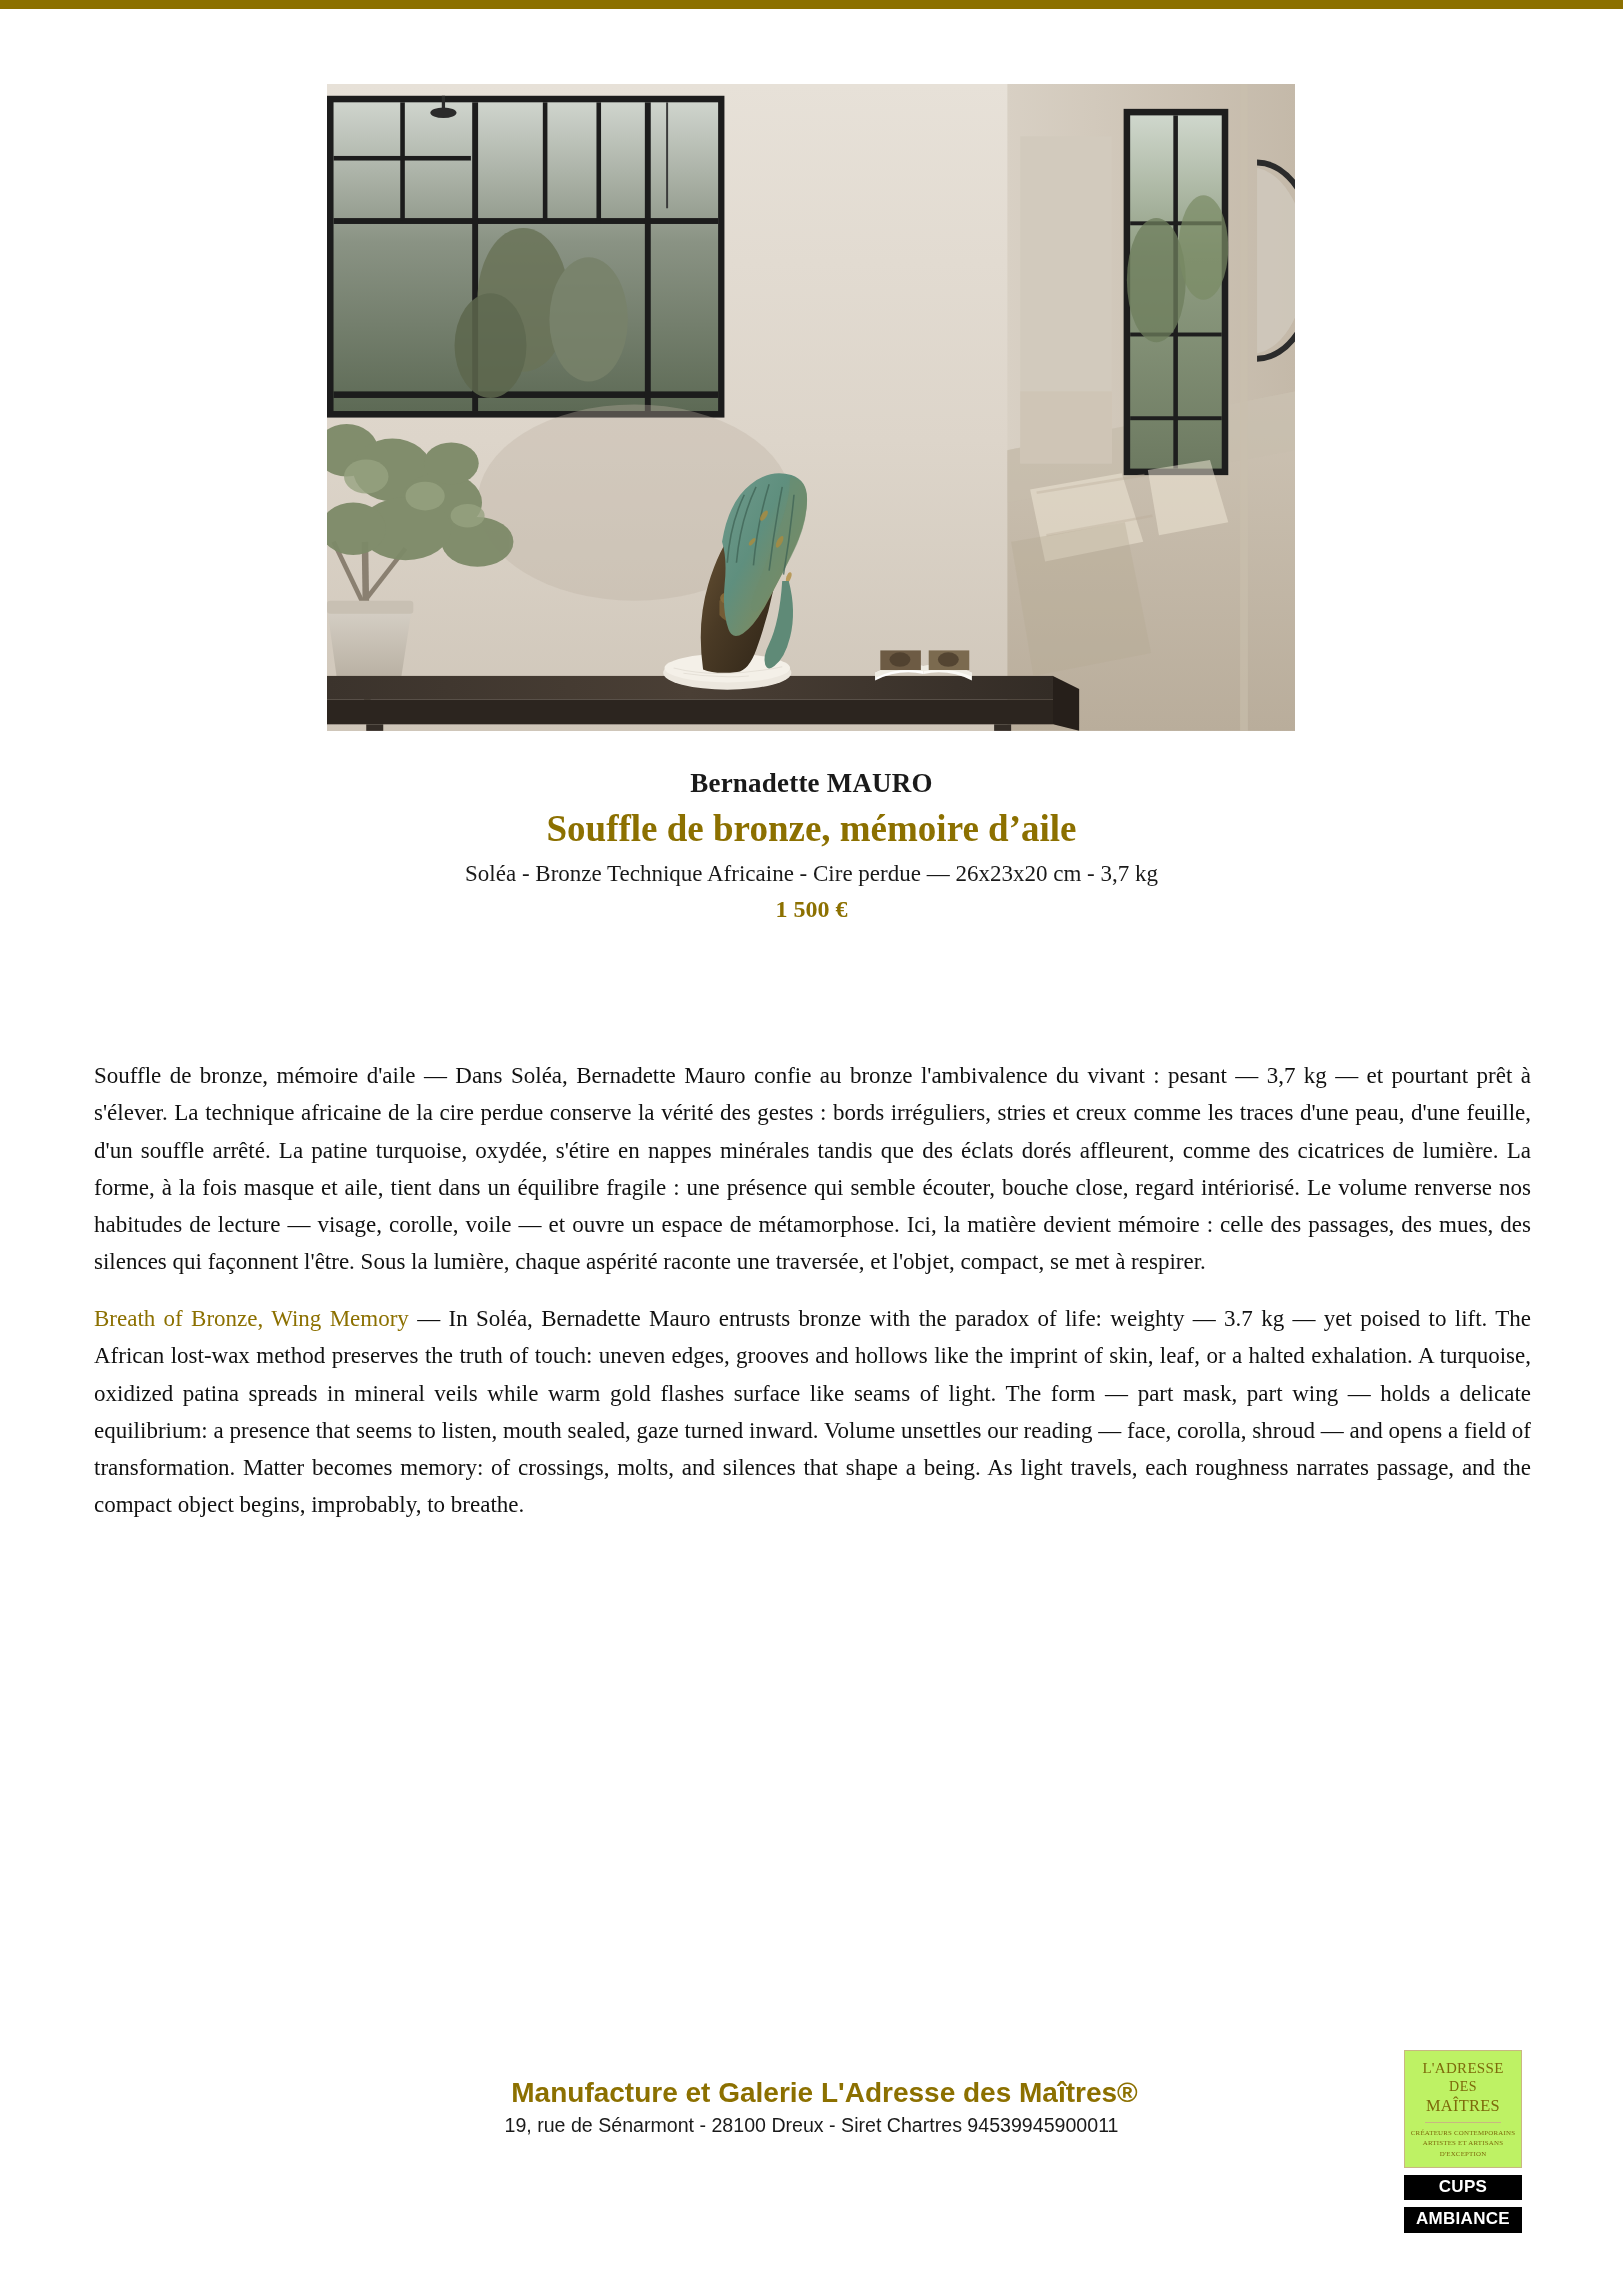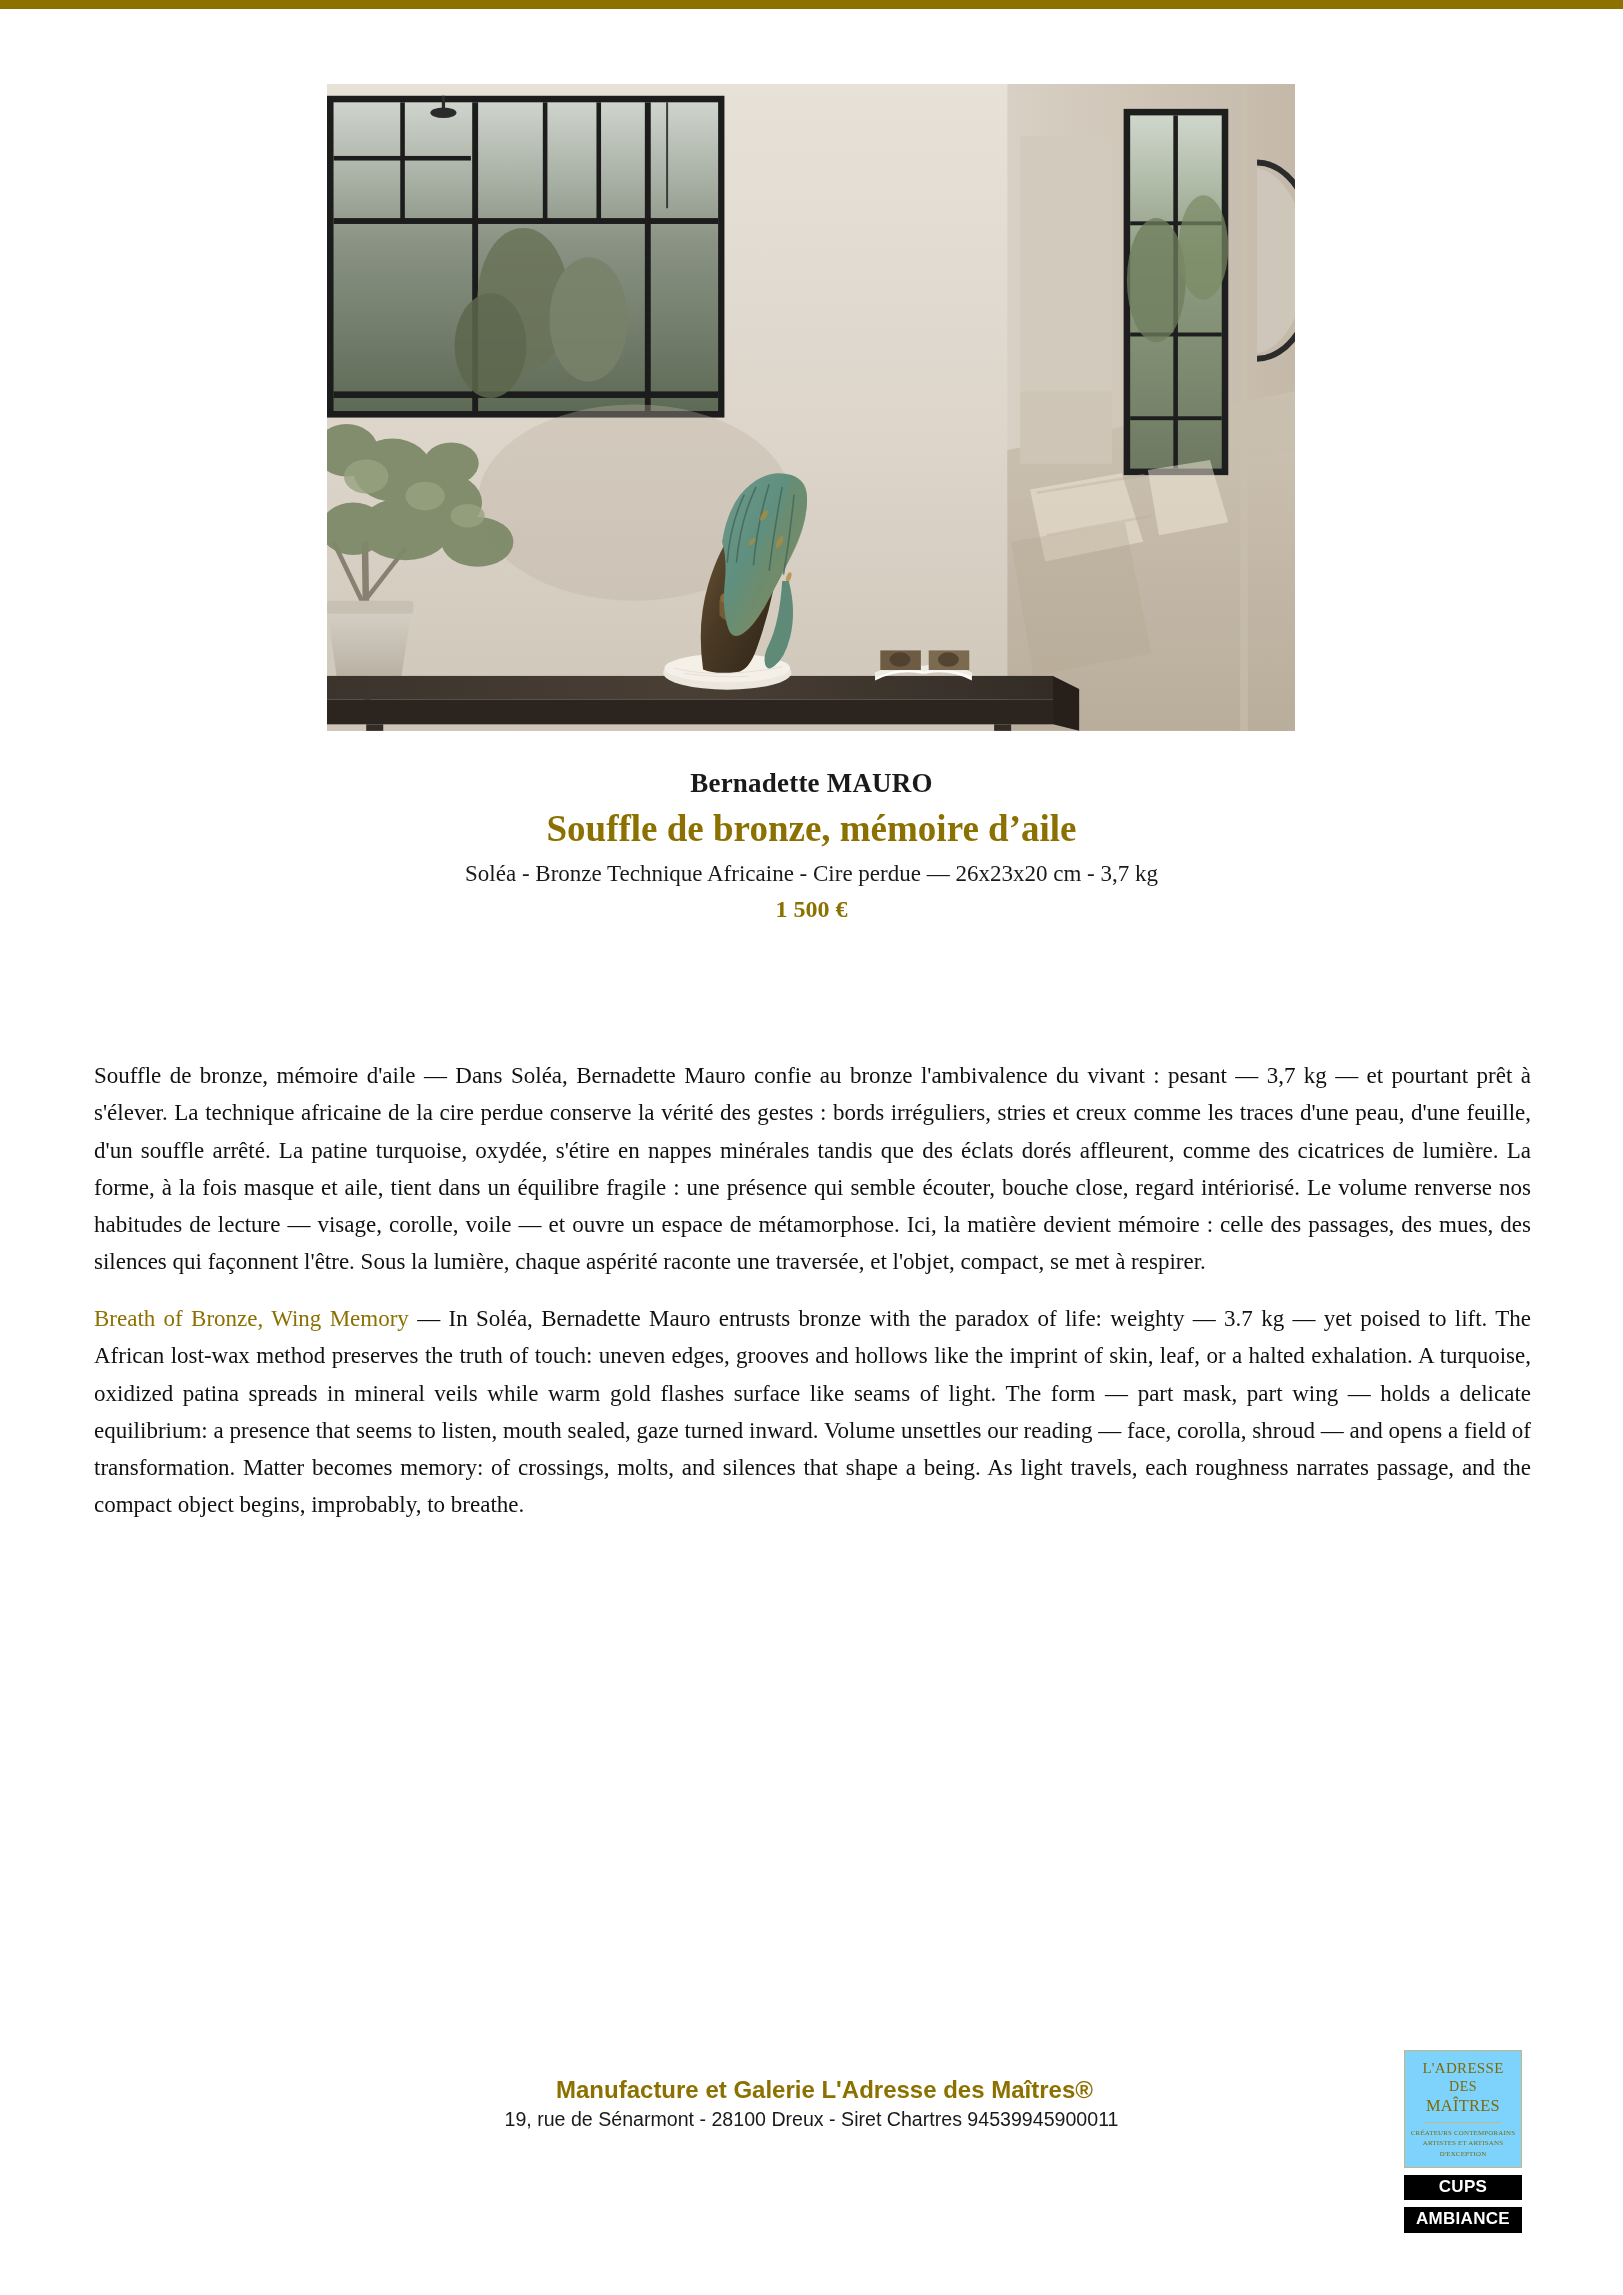--- a/index.html
+++ b/index.html
@@ -93,21 +93,21 @@
   
   .footer {
     position: absolute;
     left: 0;
     top: 2074px;
     width: 1623px;
     text-align: center;
     font-family: "Liberation Sans", "DejaVu Sans", sans-serif;
   }
   .f-line1 {
-    font-size: 24px;
+    font-size: 28px;
     font-weight: bold;
     color: #8C7000;
     line-height: 1.35;
     margin-left: 26px;
   }
   .f-line2 {
     font-size: 19.6px;
     color: #1a1a1a;
     line-height: 1.35;
   }
@@ -125,21 +125,21 @@
 
   
   .logo-stack {
     position: absolute;
     left: 1404px;
     top: 2050px;
     width: 118px;
   }
   .logo-card {
     border: 1.3px solid #c9b782;
-    background: #7dd3fc;
+    background: #bef264;
     padding: 9.2px 5.2px 7.9px 5.2px;
     text-align: center;
     font-family: "Liberation Serif", "DejaVu Serif", serif;
   }
   .logo-l1 {
     font-size: 15px;
     color: #7d6a0b;
     letter-spacing: 0.3px;
     line-height: 1.15;
   }

